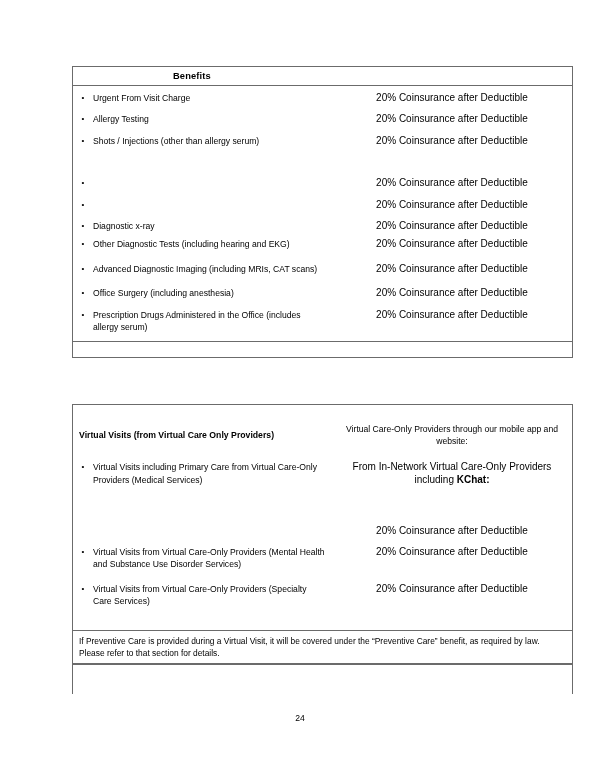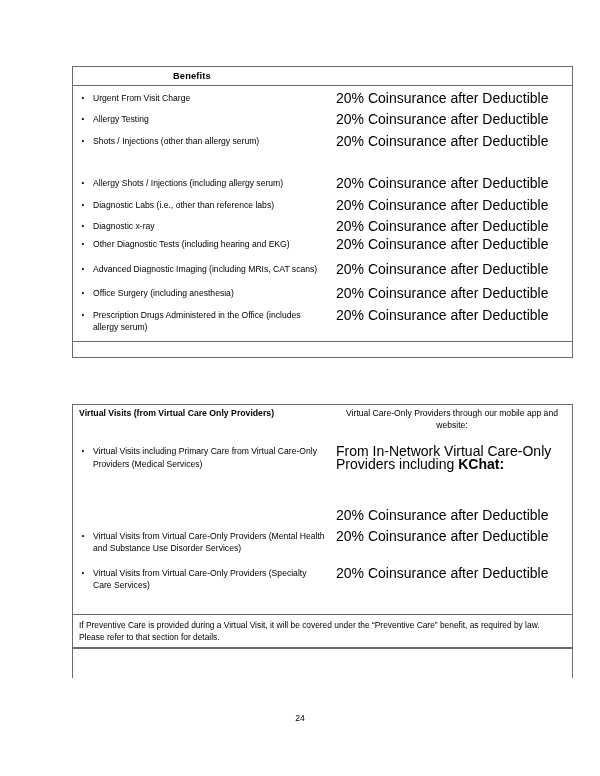--- a/index.html
+++ b/index.html
@@ -64,22 +64,22 @@
 
   .col-left {
     width: 259px;
     box-sizing: border-box;
     display: flex;
     align-items: flex-start;
   }
   .col-right {
     width: 240px;
     box-sizing: border-box;
-    text-align: left;
-    font-size: 14px;
+    text-align: center;
+    font-size: 10px;
     line-height: 12.2px;
     padding: 0 4px;
   }
 
   .bullet {
     width: 20px;
     flex: 0 0 20px;
     text-align: center;
     font-size: 8px;
     line-height: 12.4px;
@@ -103,23 +103,23 @@
 
   .spacer-row {
     height: 17px;
     border-top: 1px solid #6b6b6b;
     border-bottom: 1px solid #6b6b6b;
     box-sizing: border-box;
   }
 
   .section-hdr-row {
     display: flex;
-    align-items: flex-start;
-    border-top: 1px solid #6b6b6b;
-    padding-top: 2px;
+    align-items: center;
+    border-top: 1px solid #6b6b6b;
+    padding-top: 18px;
     box-sizing: border-box;
   }
   .section-hdr-left {
     width: 259px;
     font-size: 8.7px;
     font-weight: bold;
     line-height: 12.4px;
     padding-left: 6px;
     box-sizing: border-box;
   }
@@ -185,29 +185,27 @@
       <div class="col-left">
         <div class="bullet">•</div>
         <div class="item-text">Shots / Injections (other than allergy serum)</div>
       </div>
       <div class="col-right">20% Coinsurance after Deductible</div>
     </div>
 
     <div class="row pad-t-30">
       <div class="col-left">
         <div class="bullet">•</div>
-        <div class="item-text">Allergy Shots / Injections (including allergy serum)</div>
-      </div>
-      <div class="col-right">20% Coinsurance after Deductible</div>
-    </div>
-
-    <div class="row pad-t-9">
-      <div class="col-left">
-        <div class="bullet">•</div>
-        <div class="item-text">Diagnostic Labs (i.e., other than reference labs)</div>
+      </div>
+      <div class="col-right">20% Coinsurance after Deductible</div>
+    </div>
+
+    <div class="row pad-t-9">
+      <div class="col-left">
+        <div class="bullet">•</div>
       </div>
       <div class="col-right">20% Coinsurance after Deductible</div>
     </div>
 
     <div class="row pad-t-9">
       <div class="col-left">
         <div class="bullet">•</div>
         <div class="item-text">Diagnostic x-ray</div>
       </div>
       <div class="col-right">20% Coinsurance after Deductible</div>

